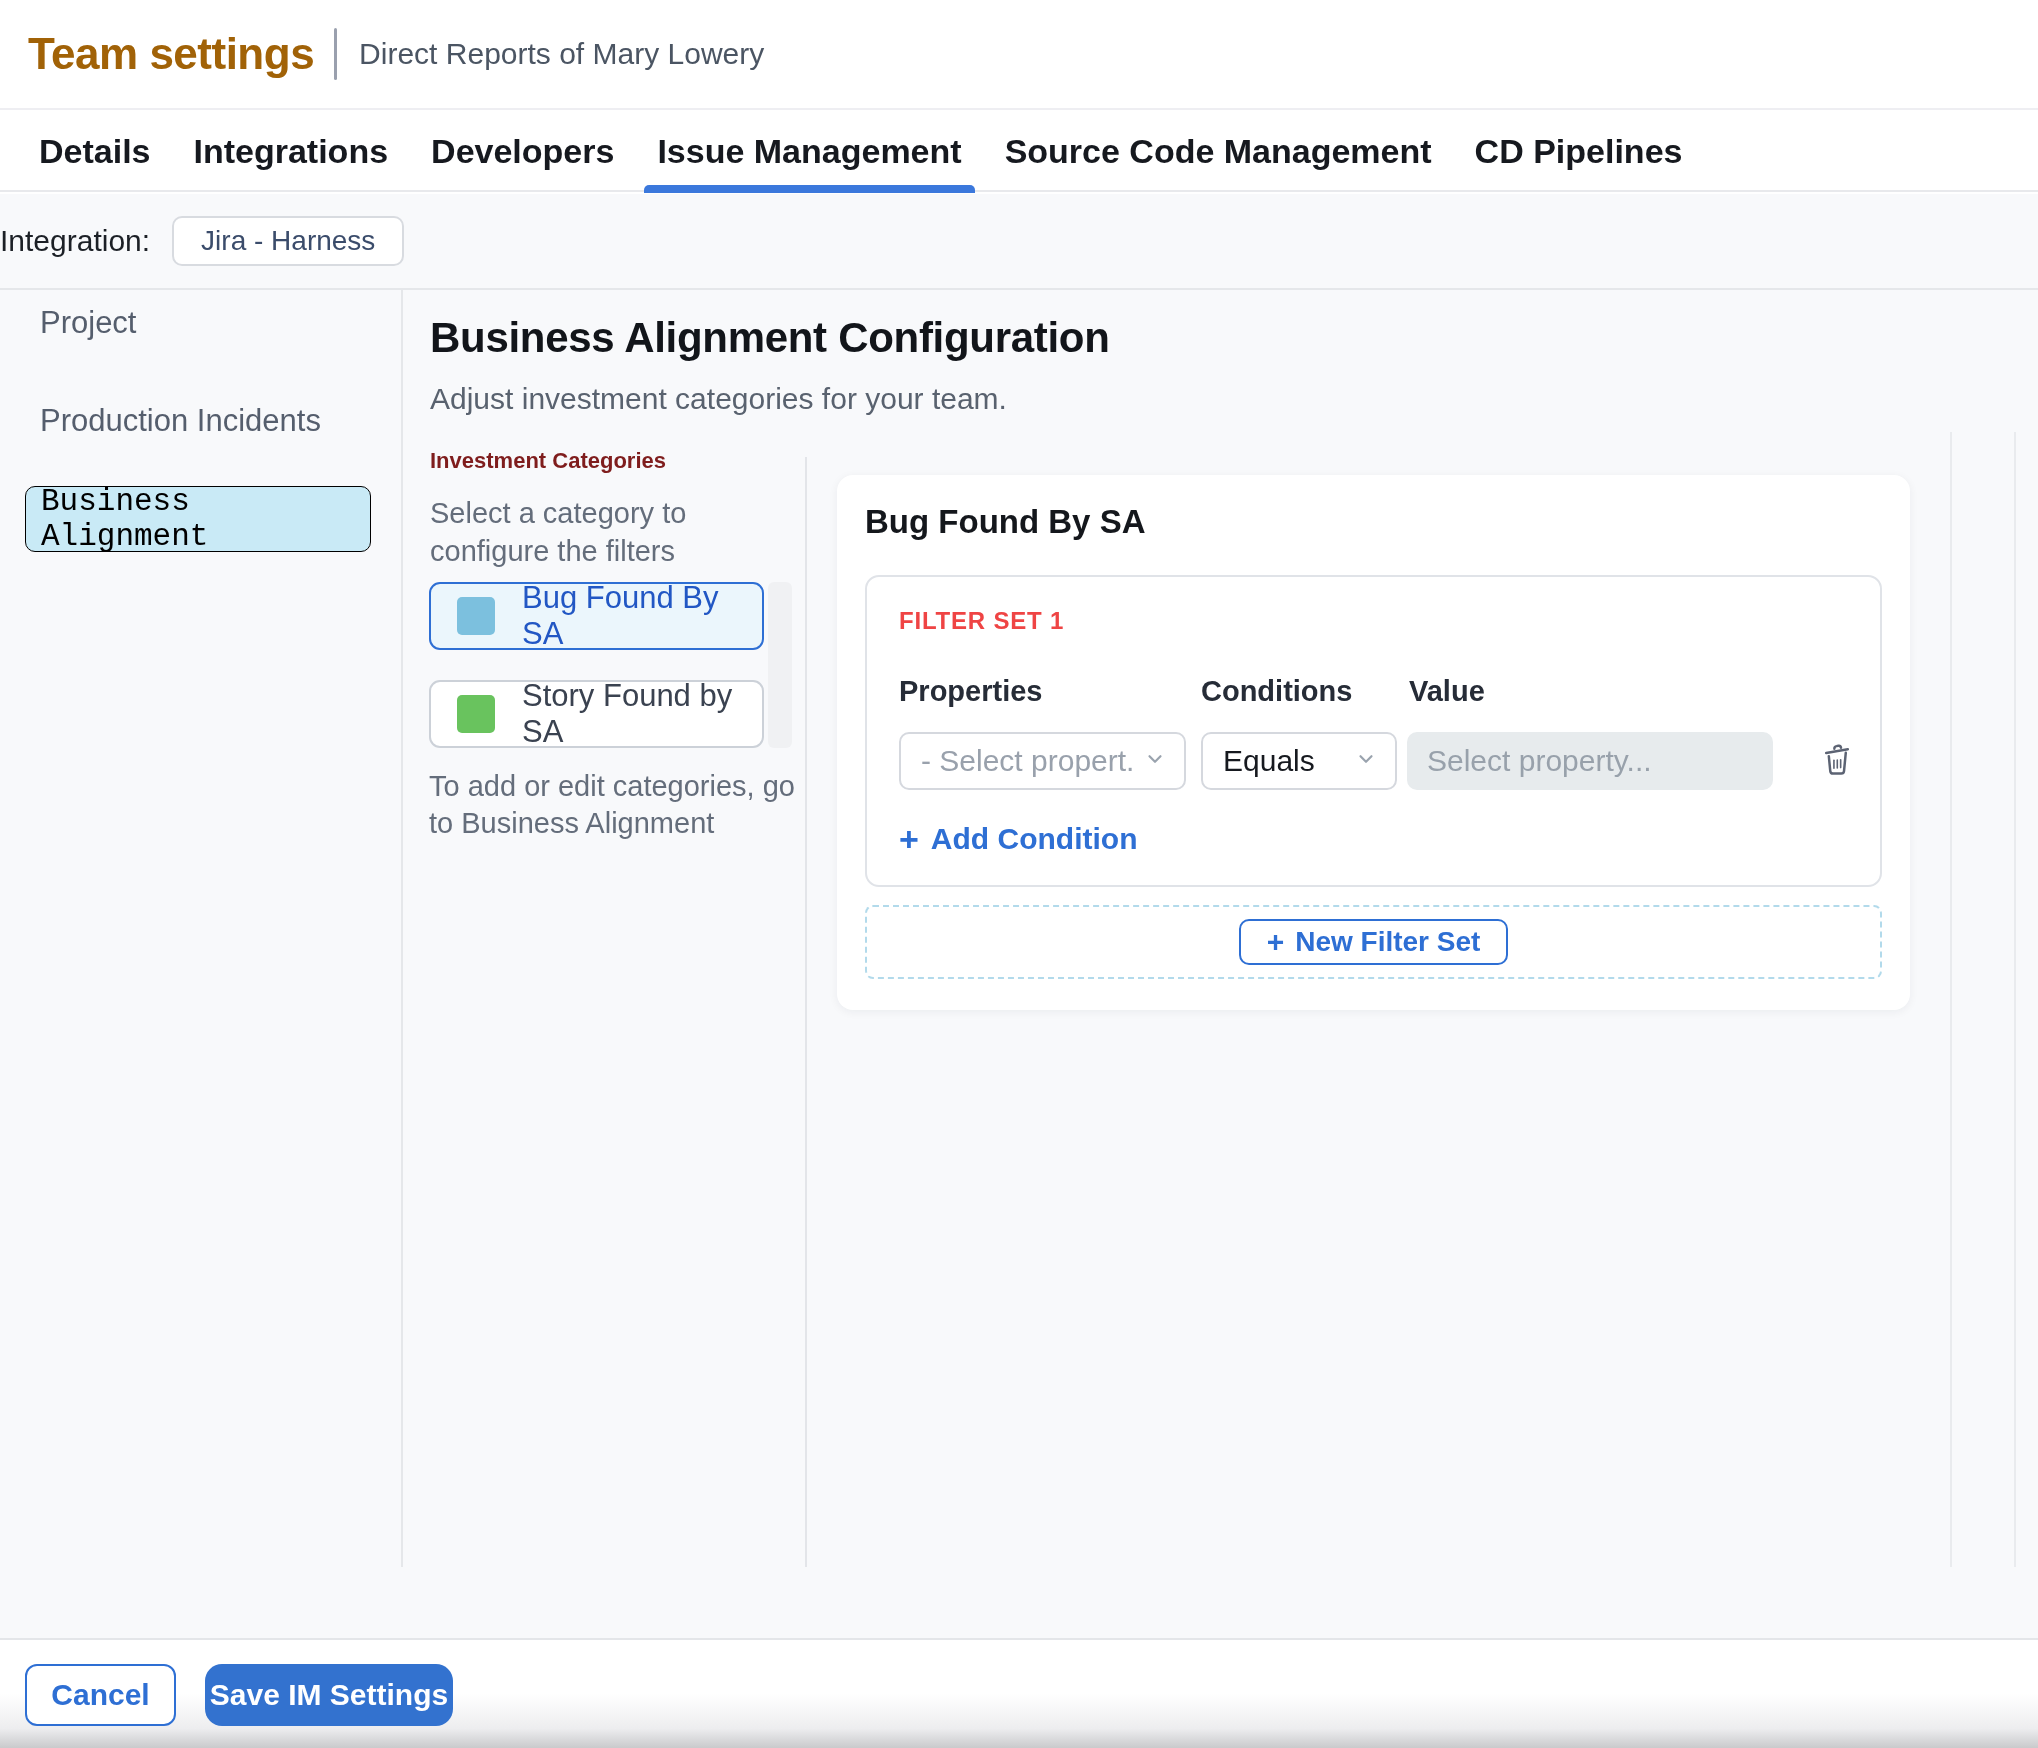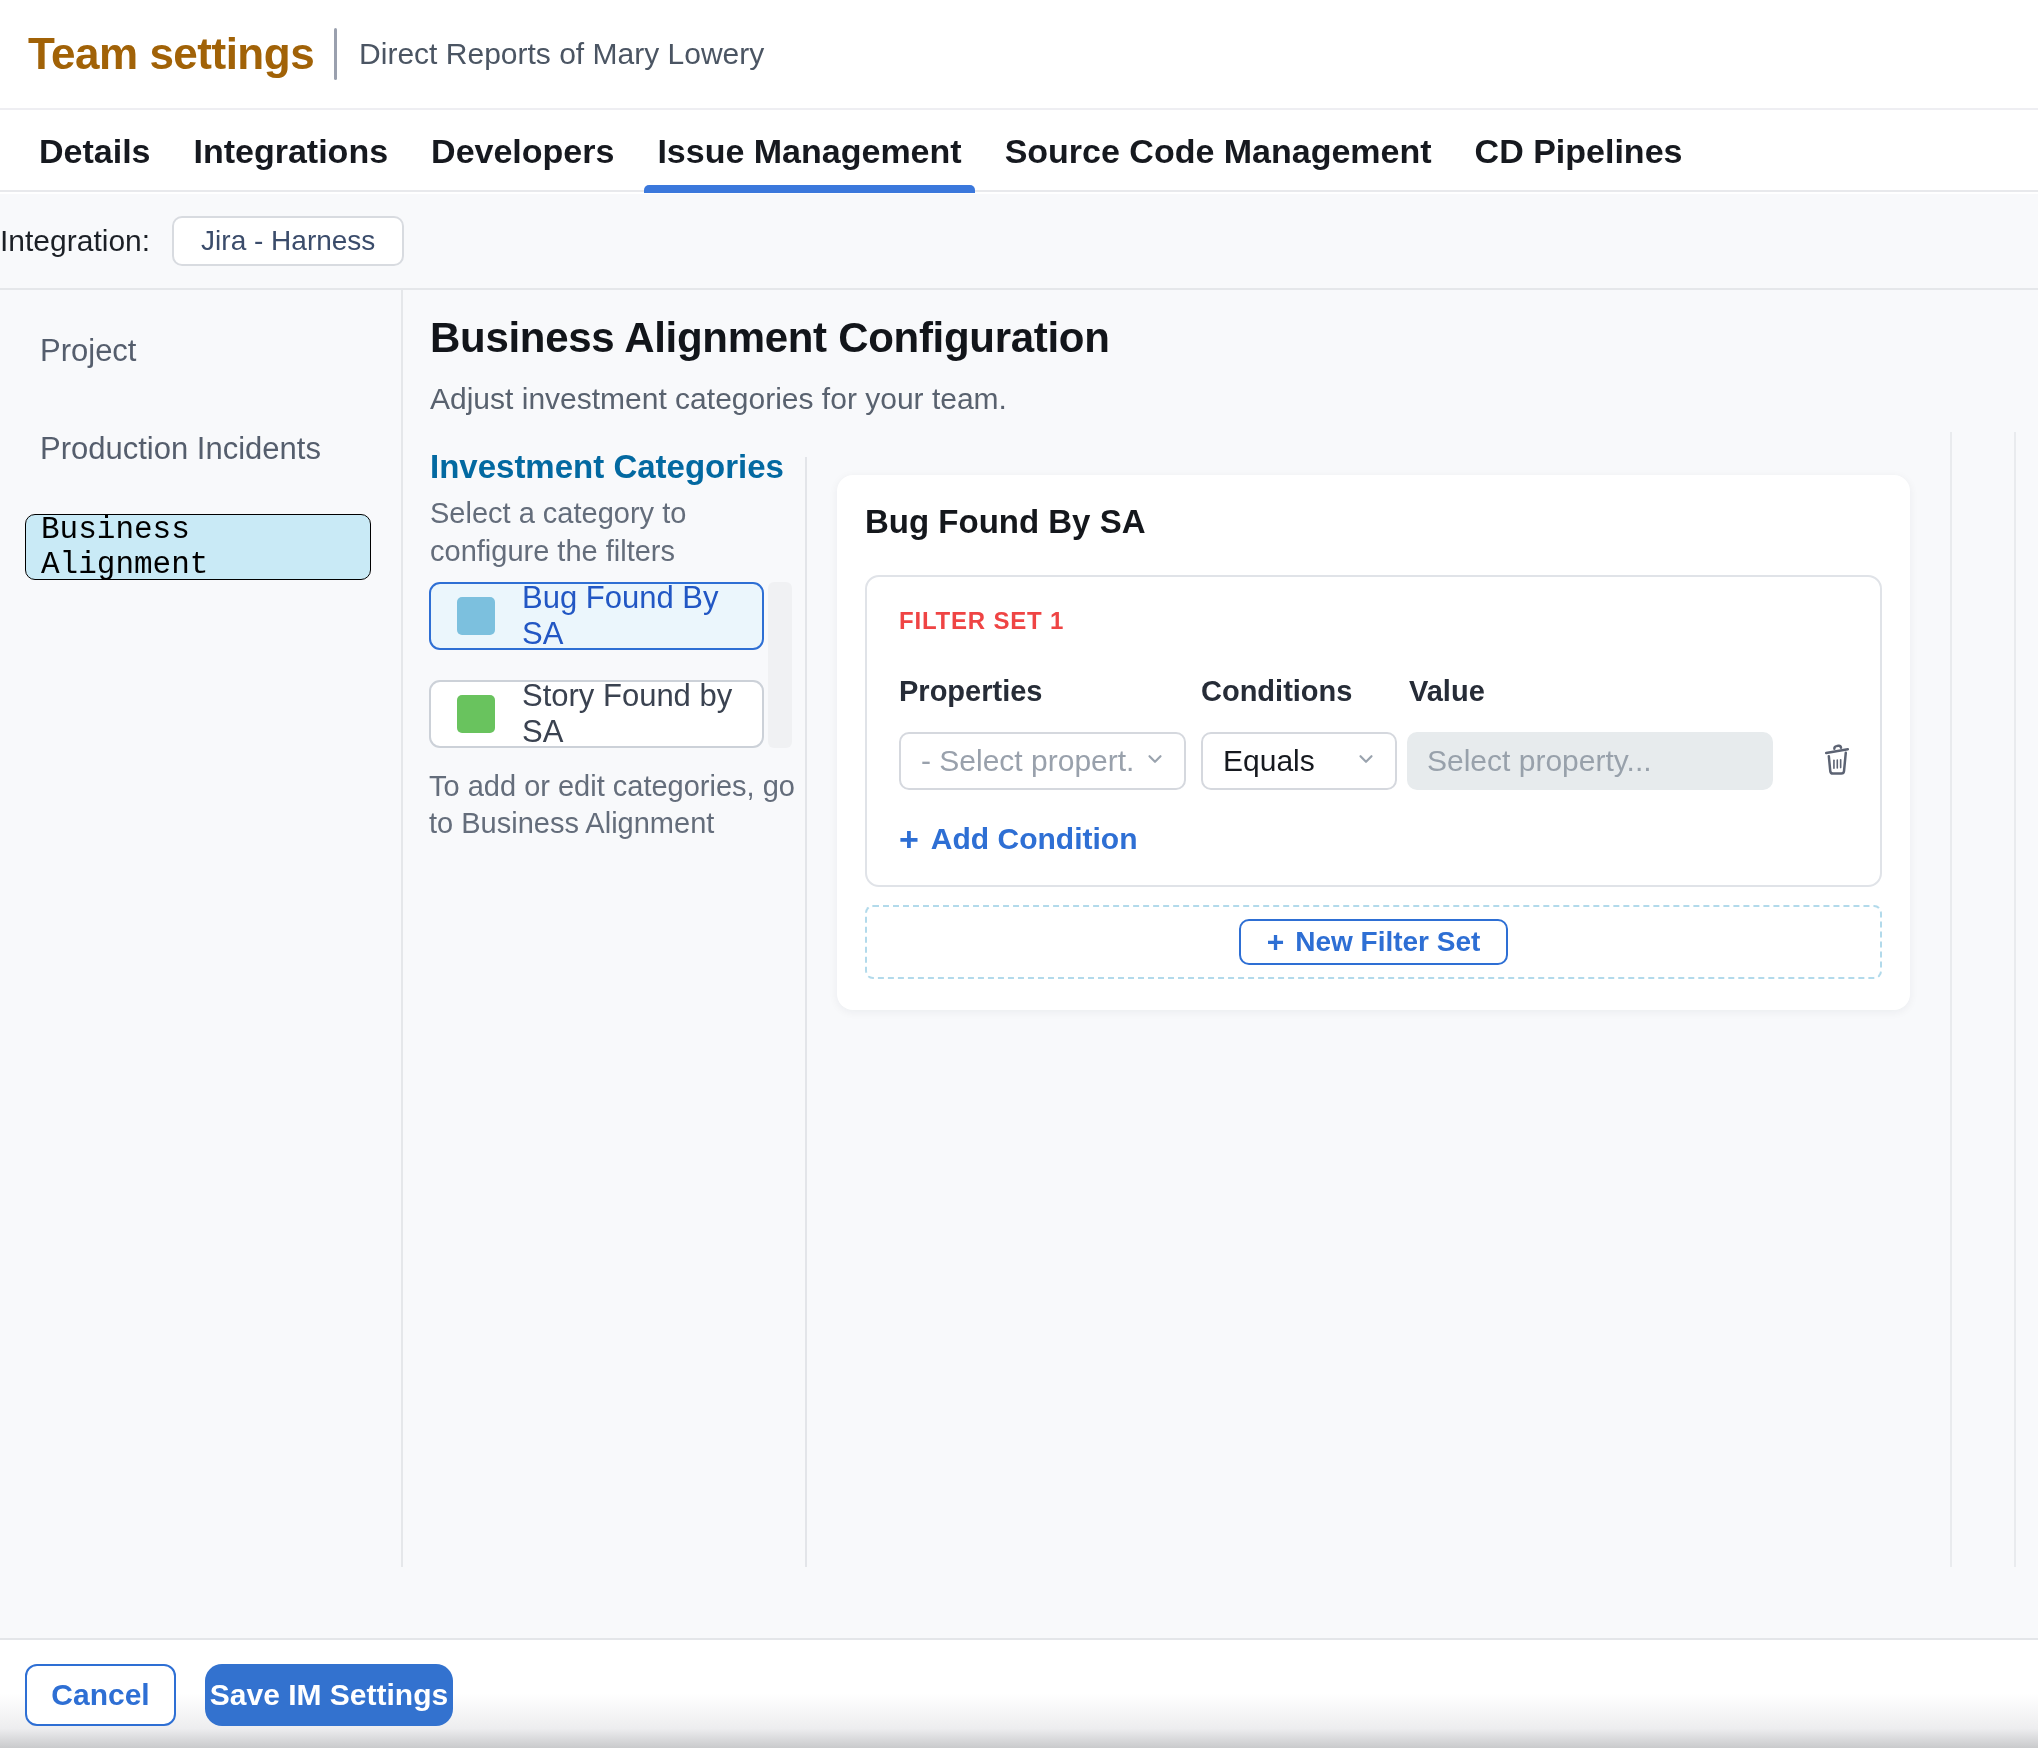--- a/index.html
+++ b/index.html
@@ -24,30 +24,30 @@
   .integration-chip { margin-left:22px; height:50px; display:flex; align-items:center; padding:0 27px; background:#fff; border:2px solid #d8dbe0; border-radius:10px; font-size:28px; color:#3b4c6b; }
 
   
   .content { position:absolute; left:0; top:288px; width:2038px; height:1350px; background:#f8f9fb; border-top:2px solid #e5e7ea; }
   .vdiv-sidebar { position:absolute; left:401px; top:0; width:2px; height:1277px; background:#e5e7ea; }
   .vdiv-col { position:absolute; left:805px; top:167px; width:2px; height:1110px; background:#e3e5e9; }
   .gutter-line { position:absolute; top:142px; width:2px; height:1135px; background:#e9ebee; }
   .gutter-line.g1 { left:1950px; } .gutter-line.g2 { left:2014px; }
 
   
-  .sidebar { position:absolute; left:0; top:0; width:401px; padding-top:28px; }
+  .sidebar { position:absolute; left:0; top:0; width:401px; }
   .side-item { height:66px; display:flex; align-items:center; margin:0 30px 32px 25px; padding-left:15px; font-size:31px; color:#555e6d; border-radius:10px; }
   .side-item.selected { background:var(--selected_sidebar_bg); border:1px solid #000000; color:#000000;font-family:Liberation Mono, monospace; }
 
   
   .main-h2 { position:absolute; left:430px; top:24px; font-size:42px; font-weight:700; color:#12151a; letter-spacing:-0.3px; }
   .main-sub { position:absolute; left:430px; top:92px; font-size:30px; color:#59626f; }
 
   
-  .cat-h3 { position:absolute; left:430px; top:158px; font-size:33px; font-weight:700; color:#0369a1;text-align:center; }
+  .cat-h3 { position:absolute; left:430px; top:158px; font-size:22px; font-weight:700; color:#7f1d1d;text-align:center; }
   .cat-desc { position:absolute; left:430px; top:204px; width:360px; font-size:29px; line-height:38px; color:#646d7b; }
   .cat-btn { position:absolute; left:429px; width:335px; height:68px; display:flex; align-items:center; padding-left:26px; border-radius:11px; background:#fff; border:2px solid #ccd1d8; cursor:pointer; }
   .cat-btn.bug { top:292px; background:var(--category_selected_bg); border-color:var(--accent); }
   .cat-btn.story { top:390px; }
   .swatch { width:38px; height:38px; border-radius:5px; margin-right:27px; flex:0 0 auto; }
   .cat-btn.bug .cat-label { font-size:31px; color:#2257c4; }
   .cat-btn.story .cat-label { font-size:31px; color:#3a4250; }
   .cat-scroll-strip { position:absolute; left:768px; top:292px; width:24px; height:166px; background:#f0f1f3; border-radius:6px; }
   .cat-note { position:absolute; left:429px; top:478px; width:370px; font-size:29px; line-height:37px; color:#646d7b; }
 

